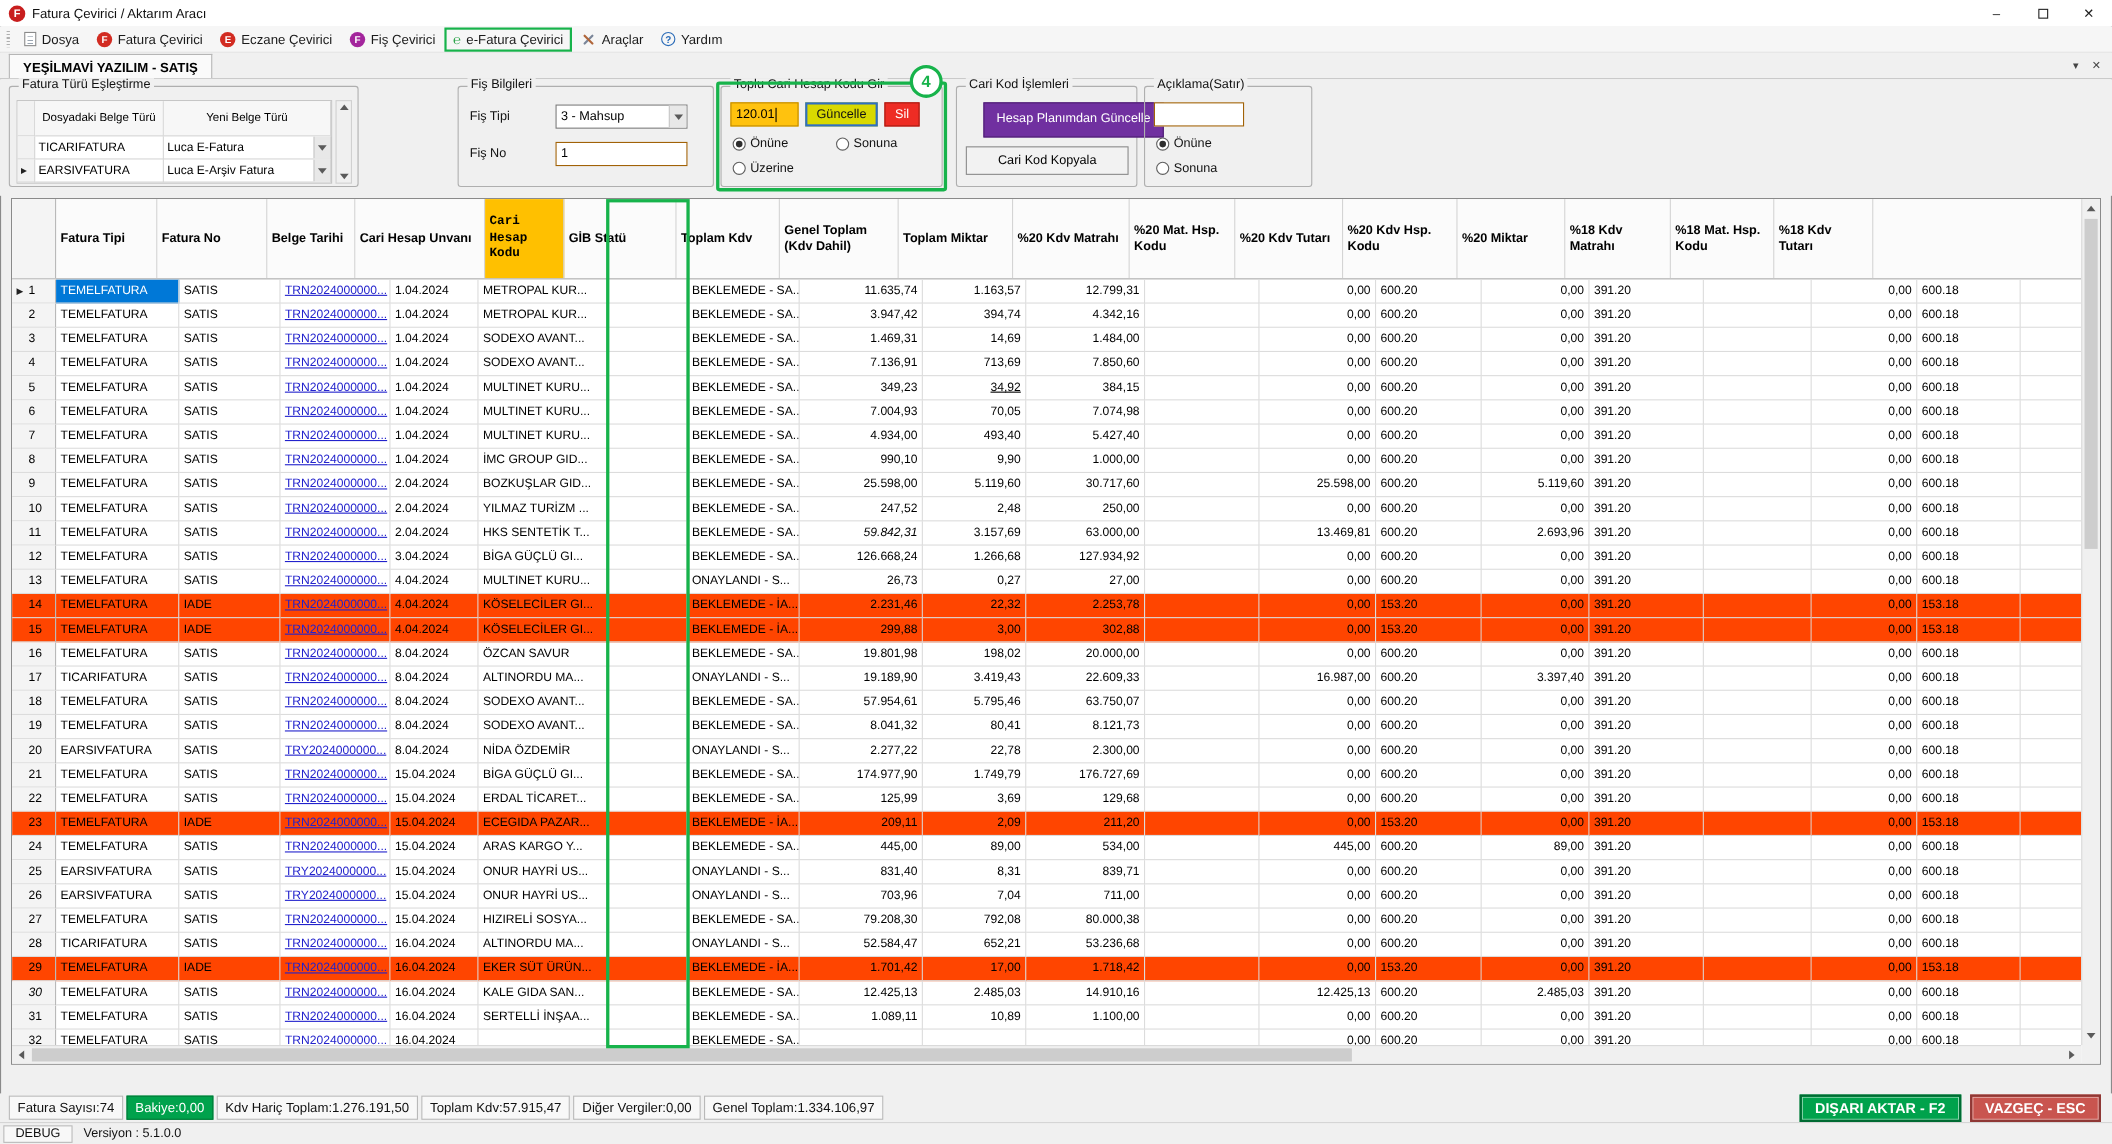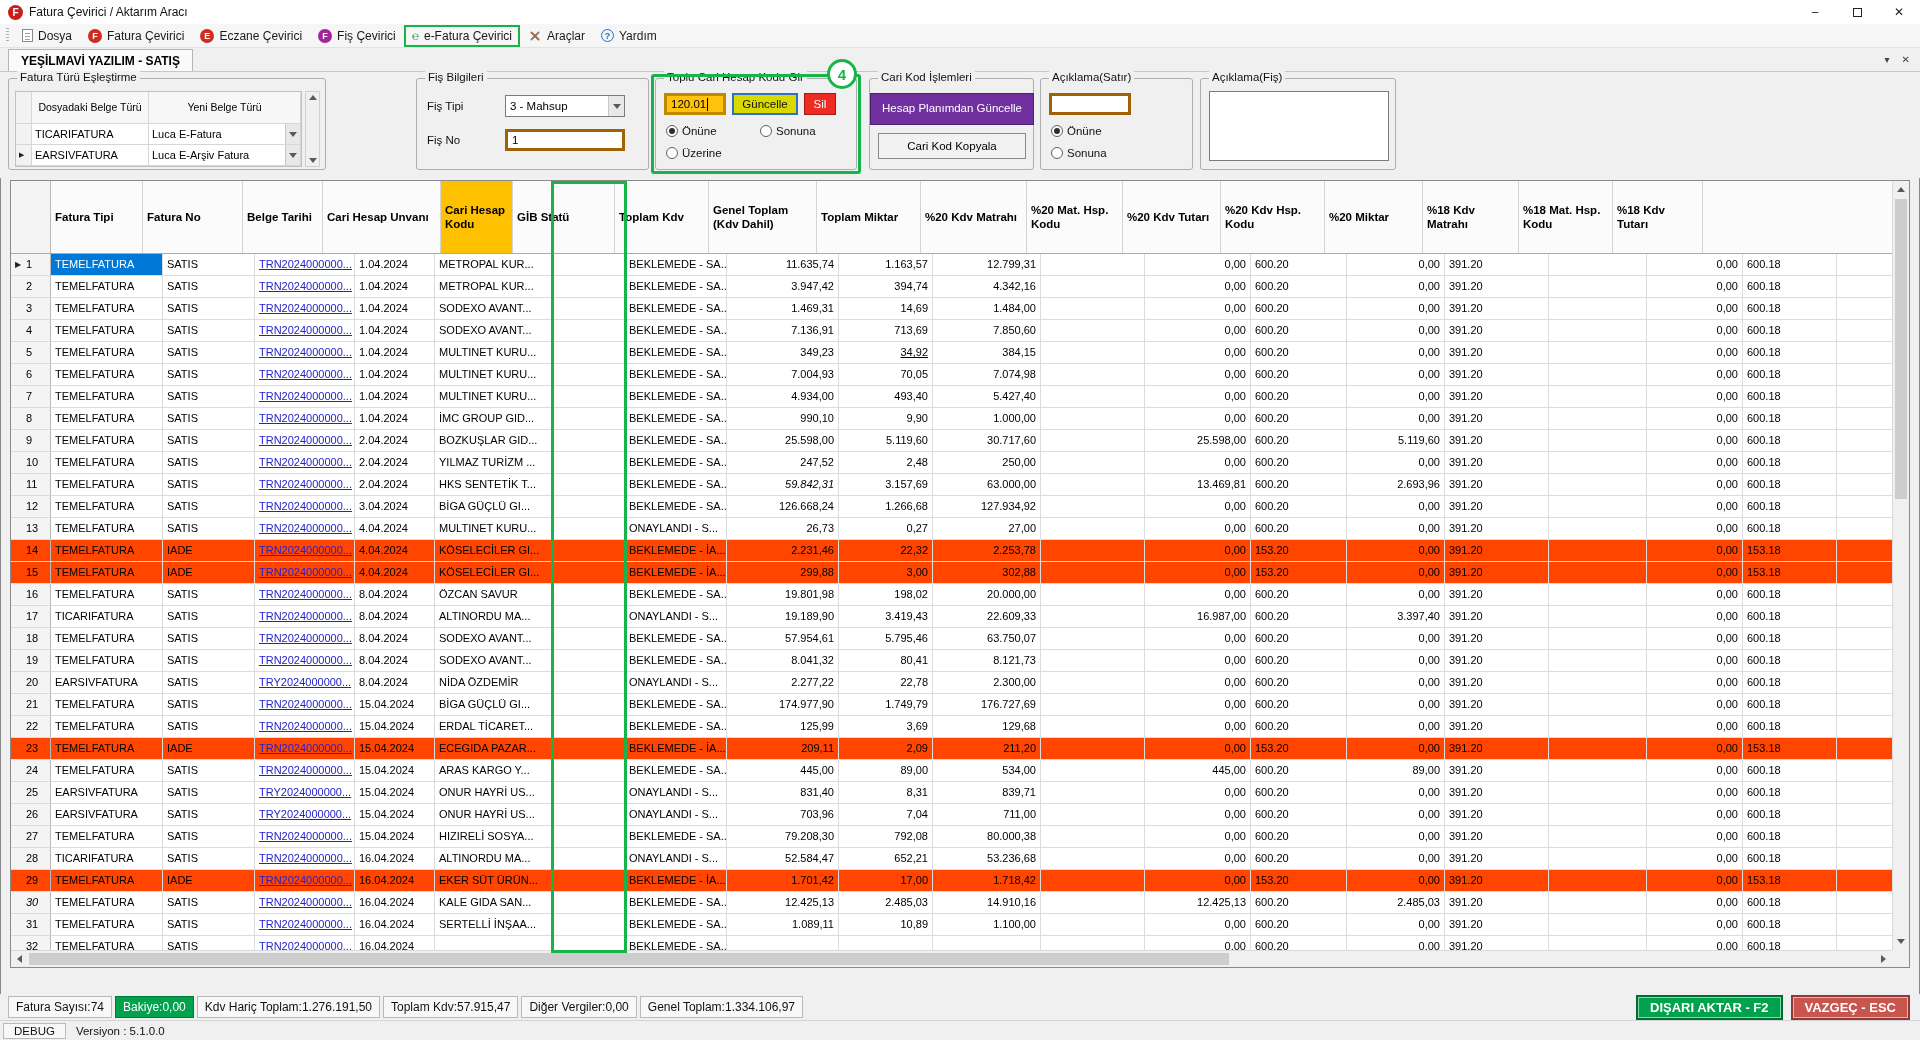--- a/index.html
+++ b/index.html
@@ -30,21 +30,21 @@
   .ic-q{width:13px;height:13px;border-radius:50%;border:1px solid #2B6CB8;color:#2B6CB8;font-size:9px;font-weight:bold;display:flex;align-items:center;justify-content:center;}
   
   .tabstrip{position:absolute;left:0;top:48px;width:1920px;height:24px;background:#F0F0F0;border-bottom:1px solid #C6C6C6;display:flex;align-items:flex-end;}
   .tab{margin-left:8px;height:22px;background:#FAFAFA;border:1px solid #B5B5B5;border-bottom:none;display:flex;align-items:center;padding:0 12px;font-weight:bold;font-size:12px;}
   .tab-icons{margin-left:auto;display:flex;gap:12px;padding-right:10px;align-items:center;height:100%;color:#444;font-size:10px;}
   
   .panel{position:absolute;left:0;top:72px;width:1920px;height:106px;background:#F0F0F0;}
   .group{position:absolute;border:1px solid #AFAFAF;border-radius:3px;height:92px;top:6px;}
   .legend{position:absolute;top:-8px;left:8px;background:#F0F0F0;padding:0 3px;font-size:11.5px;color:#111;white-space:nowrap;}
   .lbl{position:absolute;font-size:11.5px;color:#111;}
-  .tbox{position:absolute;height:22px;background:#fff;border:3px solid #a16207;font-size:11.5px;padding:0 4px;display:flex;align-items:center;}
+  .tbox{position:absolute;height:22px;background:#fff;border:1px solid #a16207;font-size:11.5px;padding:0 4px;display:flex;align-items:center;}
   .tbox.orange{background:var(--inputbg);border-color:#C08A00;}
   .caret{display:inline-block;width:1px;height:13px;background:#000;margin-left:1px;}
   .tarea{position:absolute;background:#fff;border:1px solid #7A7A7A;}
   .combo2{position:absolute;height:22px;background:#fff;border:1px solid #7A7A7A;font-size:11.5px;display:flex;align-items:center;padding-left:4px;}
   .combo2 .ddbtn{margin-left:auto;width:16px;align-self:stretch;background:#E8E8E8;border-left:1px solid #C8C8C8;display:flex;align-items:center;justify-content:center;}
   .tri-down{width:0;height:0;border-left:4px solid transparent;border-right:4px solid transparent;border-top:5px solid #5A5A5A;}
   .tri-up{width:0;height:0;border-left:4px solid transparent;border-right:4px solid transparent;border-bottom:5px solid #5A5A5A;}
   .tri-left{width:0;height:0;border-top:4px solid transparent;border-bottom:4px solid transparent;border-right:5px solid #5A5A5A;}
   .tri-right{width:0;height:0;border-top:4px solid transparent;border-bottom:4px solid transparent;border-left:5px solid #5A5A5A;}
   .btn{position:absolute;border:1px solid #8A8A8A;background:#F2F2F2;font-size:11.5px;display:flex;align-items:center;justify-content:center;text-align:center;}
@@ -230,51 +230,47 @@
       <span>Sonuna</span>
     </label>
     <label class="radio" style="left:10px;top:68px">
       <span class="rdot"></span>
       <span>Üzerine</span>
     </label>
   </div>
 
   <div class="group" style="left:869px;width:165px">
     <span class="legend">Cari Kod İşlemleri</span>
-    <div class="btn purple" style="left:0;top:14px;width:164px;height:32px;padding:0 8px">Hesap Planımdan Güncelle</div>
+    <div class="btn purple" style="left:24px;top:14px;width:164px;height:32px;padding:0 8px">Hesap Planımdan Güncelle</div>
     <div class="btn" style="left:8px;top:54px;width:148px;height:26px">Cari Kod Kopyala</div>
   </div>
 
   <div class="group" style="left:1040px;width:153px">
     <span class="legend">Açıklama(Satır)</span>
     <div class="tbox" style="left:8px;top:14px;width:82px"></div>
     <label class="radio on" style="left:10px;top:46px">
       <span class="rdot"></span>
       <span>Önüne</span>
     </label>
     <label class="radio" style="left:10px;top:68px">
       <span class="rdot"></span>
       <span>Sonuna</span>
     </label>
   </div>
 
-  <div class="group" style="left:1200px;width:196px">
-    <span class="legend">Açıklama(Fiş)</span>
-    <div class="tarea" style="left:8px;top:12px;width:180px;height:70px"></div>
-  </div>
 </div>
 
 <div id="grid">
   <div id="grid-header">
       <div class="gh rowhdr-h" style="width: 40px;"></div>
       <div class="gh" style="width: 92px;">Fatura Tipi</div>
       <div class="gh" style="width: 100px;">Fatura No</div>
       <div class="gh" style="width: 80px; text-align: center;">Belge Tarihi</div>
       <div class="gh" style="width: 118px;">Cari Hesap Unvanı</div>
-      <div class="gh carikod-h" style="width: 72px;">Cari Hesap Kodu</div>
+      <div class="gh carikod-h" style="width: 72px; font-family: Liberation Mono, monospace;">Cari Hesap Kodu</div>
       <div class="gh" style="width: 102px;">GİB Statü</div>
       <div class="gh" style="width: 94px;">Toplam Kdv</div>
       <div class="gh" style="width: 108px;">Genel Toplam (Kdv Dahil)</div>
       <div class="gh" style="width: 104px;">Toplam Miktar</div>
       <div class="gh" style="width: 106px;">%20 Kdv Matrahı</div>
       <div class="gh" style="width: 96px;">%20 Mat. Hsp. Kodu</div>
       <div class="gh" style="width: 98px;">%20 Kdv Tutarı</div>
       <div class="gh" style="width: 104px;">%20 Kdv Hsp. Kodu</div>
       <div class="gh" style="width: 98px;">%20 Miktar</div>
       <div class="gh" style="width: 96px;">%18 Kdv Matrahı</div>

